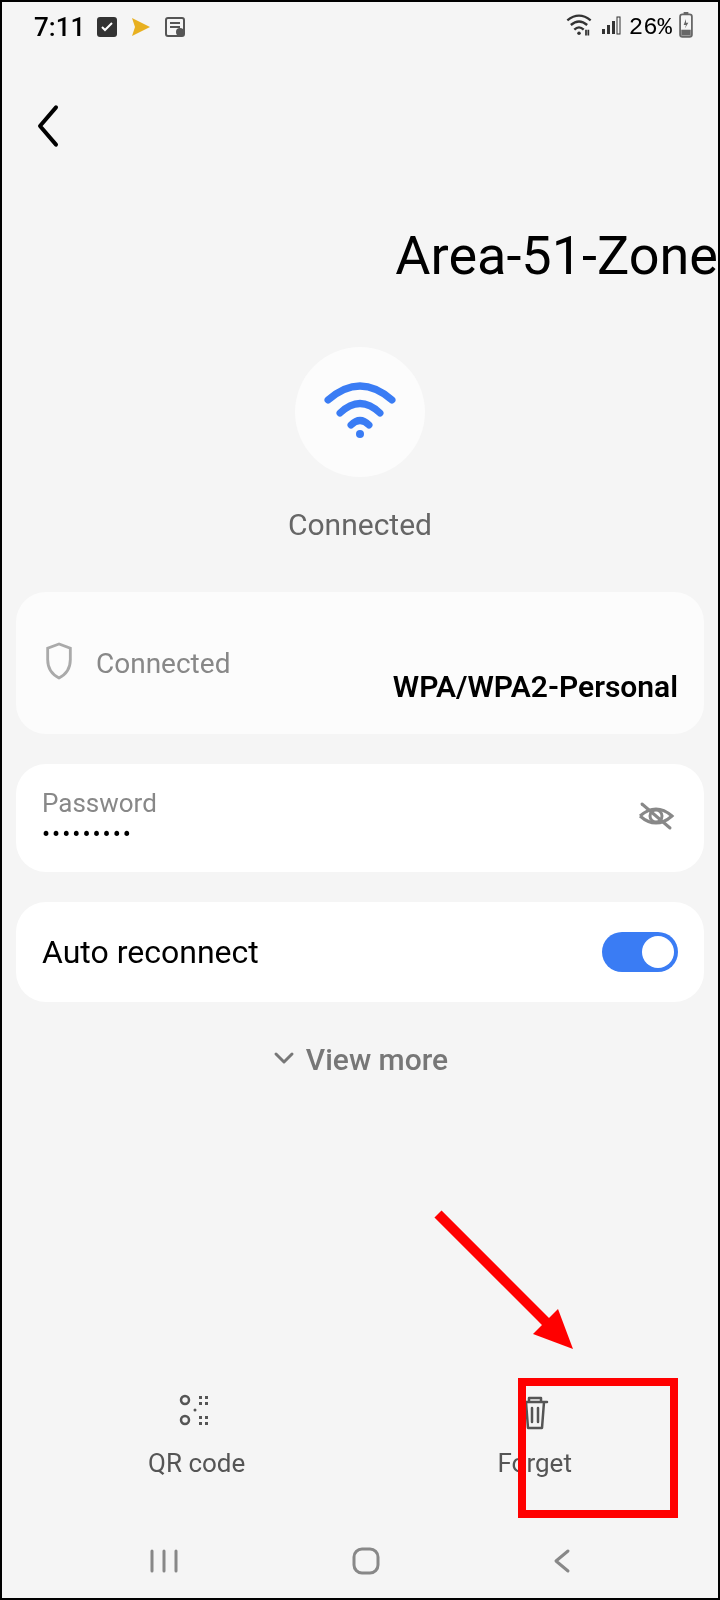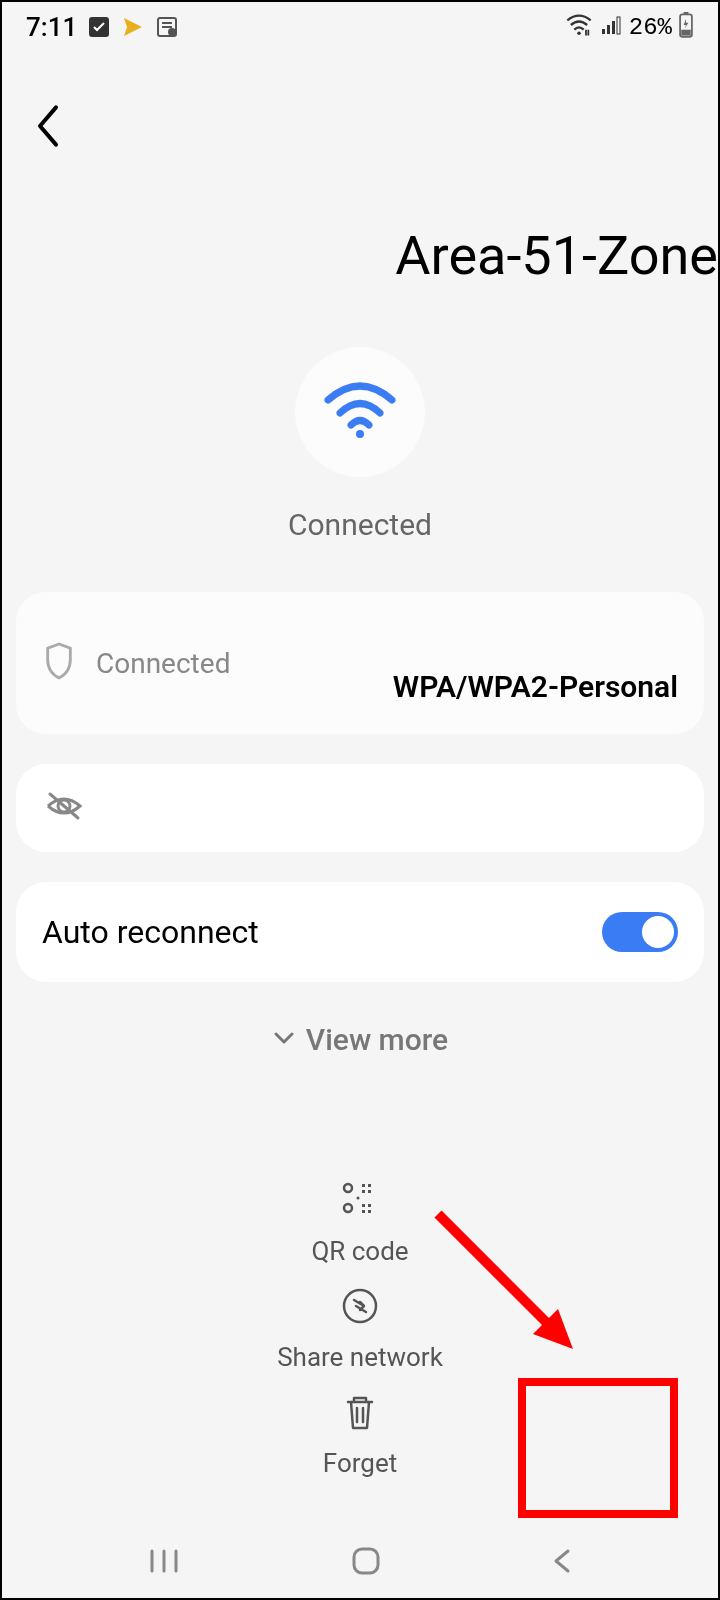--- a/index.html
+++ b/index.html
@@ -21,20 +21,21 @@
     }
     .status-left {
       display: flex;
       align-items: center;
       gap: 10px;
     }
     .status-time {
       font-size: 26px;
       font-weight: 500;
       color: #000;
+      margin-left: 8px;
     }
     .status-icon {
       width: 24px;
       height: 24px;
       display: inline-block;
     }
     .status-right {
       display: flex;
       align-items: center;
       gap: 6px;
@@ -177,21 +178,20 @@
     }
     
     .bottom-actions {
       position: absolute;
       bottom: 90px;
       left: 0;
       right: 0;
       display: flex;
       justify-content: space-around;
       padding: 20px 20px;
-      flex-direction: column;
     }
     .action-item {
       display: flex;
       flex-direction: column;
       align-items: center;
       gap: 12px;
       cursor: pointer;
       padding: 10px 20px;
     }
     .action-label {
@@ -314,20 +314,24 @@
       <svg width="34" height="40" viewBox="0 0 24 28">
           <path d="M12 2 L4 5 L4 13 Q4 22 12 26 Q20 22 20 13 L20 5 Z" fill="none" stroke="#aaa" stroke-width="2"></path>
         </svg>
     </span>
     <span class="security-label">Connected</span>
     <span class="security-value">WPA/WPA2-Personal</span>
   </div>
 </div>
 
 <div class="password-card">
+  <div class="password-block">
+    <span class="password-label">Password</span>
+    <span class="password-value">•••••••••</span>
+  </div>
   <span>
     <svg width="44" height="36" viewBox="0 0 44 36">
       <path d="M6 18 Q22 4 38 18 Q22 32 6 18" fill="none" stroke="#888" stroke-width="3"></path>
       <circle cx="22" cy="18" r="6" fill="none" stroke="#888" stroke-width="3"></circle>
       <line x1="8" y1="6" x2="36" y2="30" stroke="#888" stroke-width="3" stroke-linecap="round"></line>
     </svg>
   </span>
 </div>
 
 <div class="auto-card">
@@ -360,29 +364,20 @@
         <rect x="28" y="24" width="3" height="3" fill="#555"></rect>
         <rect x="22" y="30" width="3" height="3" fill="#555"></rect>
         <rect x="28" y="30" width="3" height="3" fill="#555"></rect>
         <circle cx="18" cy="18" r="1.5" fill="#555"></circle>
       </svg>
     </span>
     <span class="action-label">QR code</span>
   </div>
   <div class="action-item">
     <span>
-      <svg width="40" height="40" viewBox="0 0 40 40">
-        <circle cx="20" cy="20" r="16" fill="none" stroke="#555" stroke-width="2.5"></circle>
-        <path d="M14 14 L24 20 M24 20 L20 16 M24 20 L20 24 M26 26 L16 20" stroke="#555" stroke-width="2.5" fill="none" stroke-linecap="round"></path>
-      </svg>
-    </span>
-    <span class="action-label">Share network</span>
-  </div>
-  <div class="action-item">
-    <span>
       <svg width="36" height="40" viewBox="0 0 36 40">
         <path d="M6 10 L30 10 M12 10 L12 6 L24 6 L24 10 M9 10 L11 36 L25 36 L27 10 M15 16 L15 30 M21 16 L21 30" stroke="#555" stroke-width="2.5" fill="none" stroke-linecap="round" stroke-linejoin="round"></path>
       </svg>
     </span>
     <span class="action-label">Forget</span>
   </div>
 </div>
 
 <div class="arrow-annotation">
   <svg width="180" height="180" viewBox="0 0 180 180">

